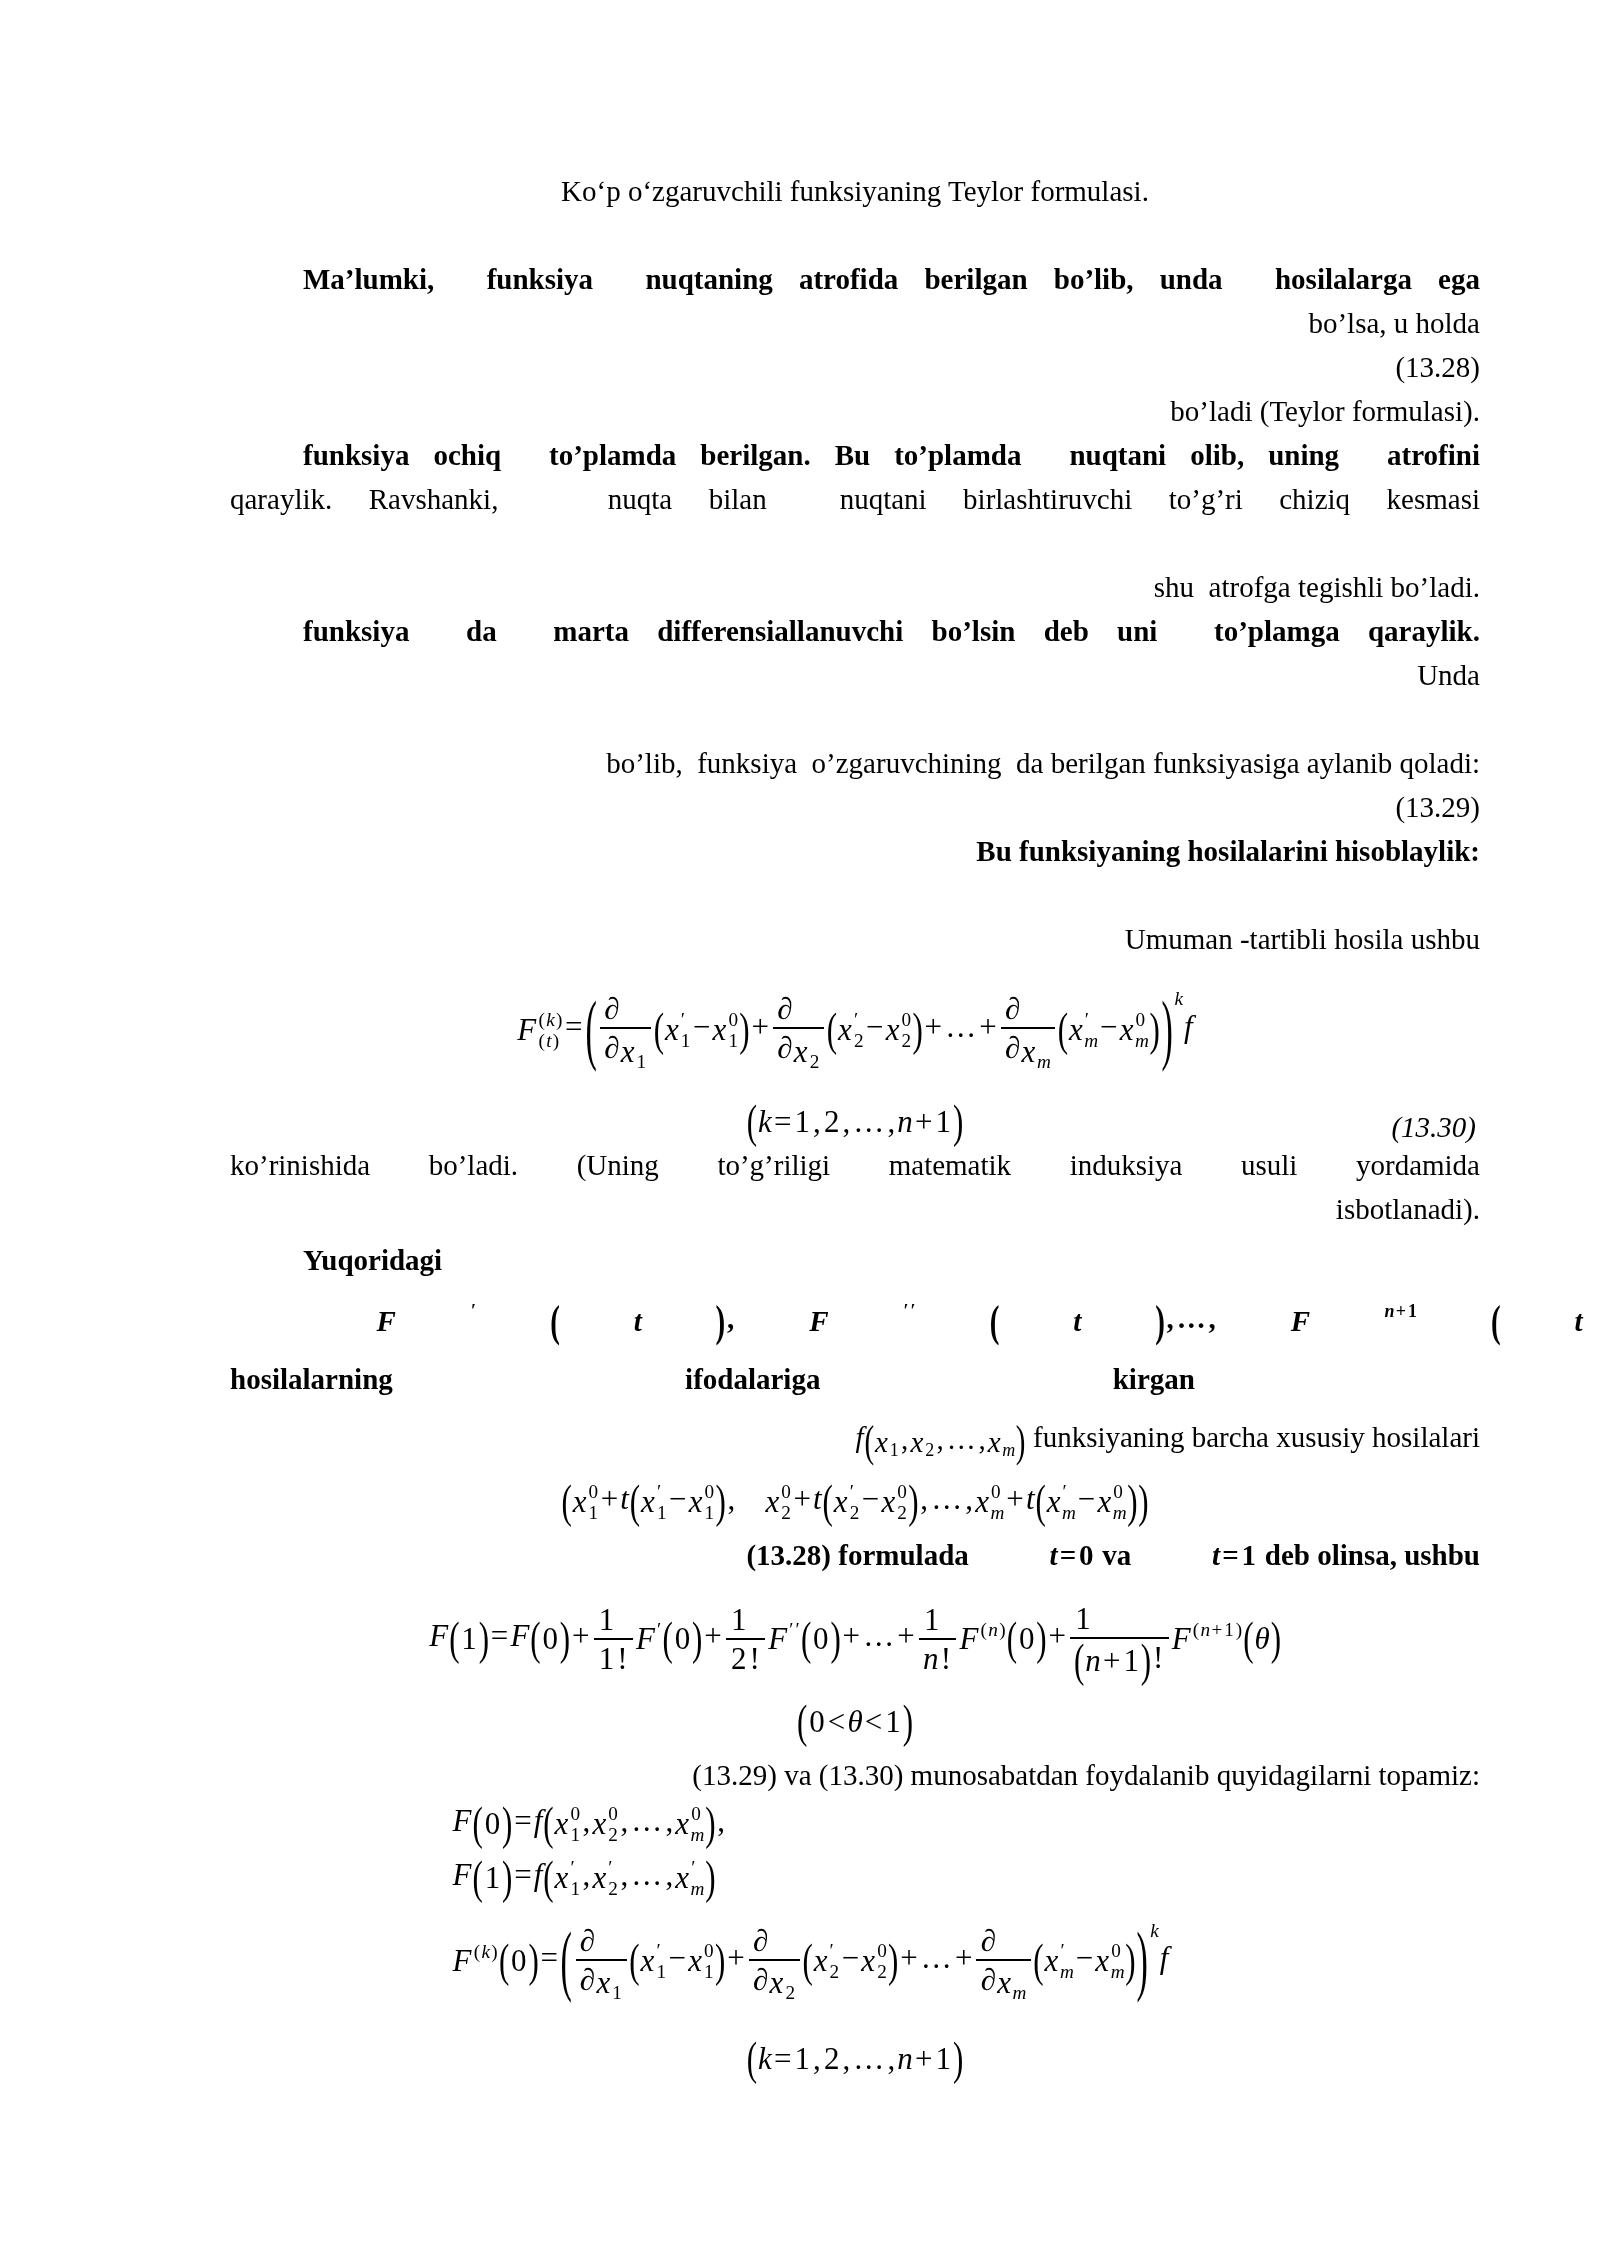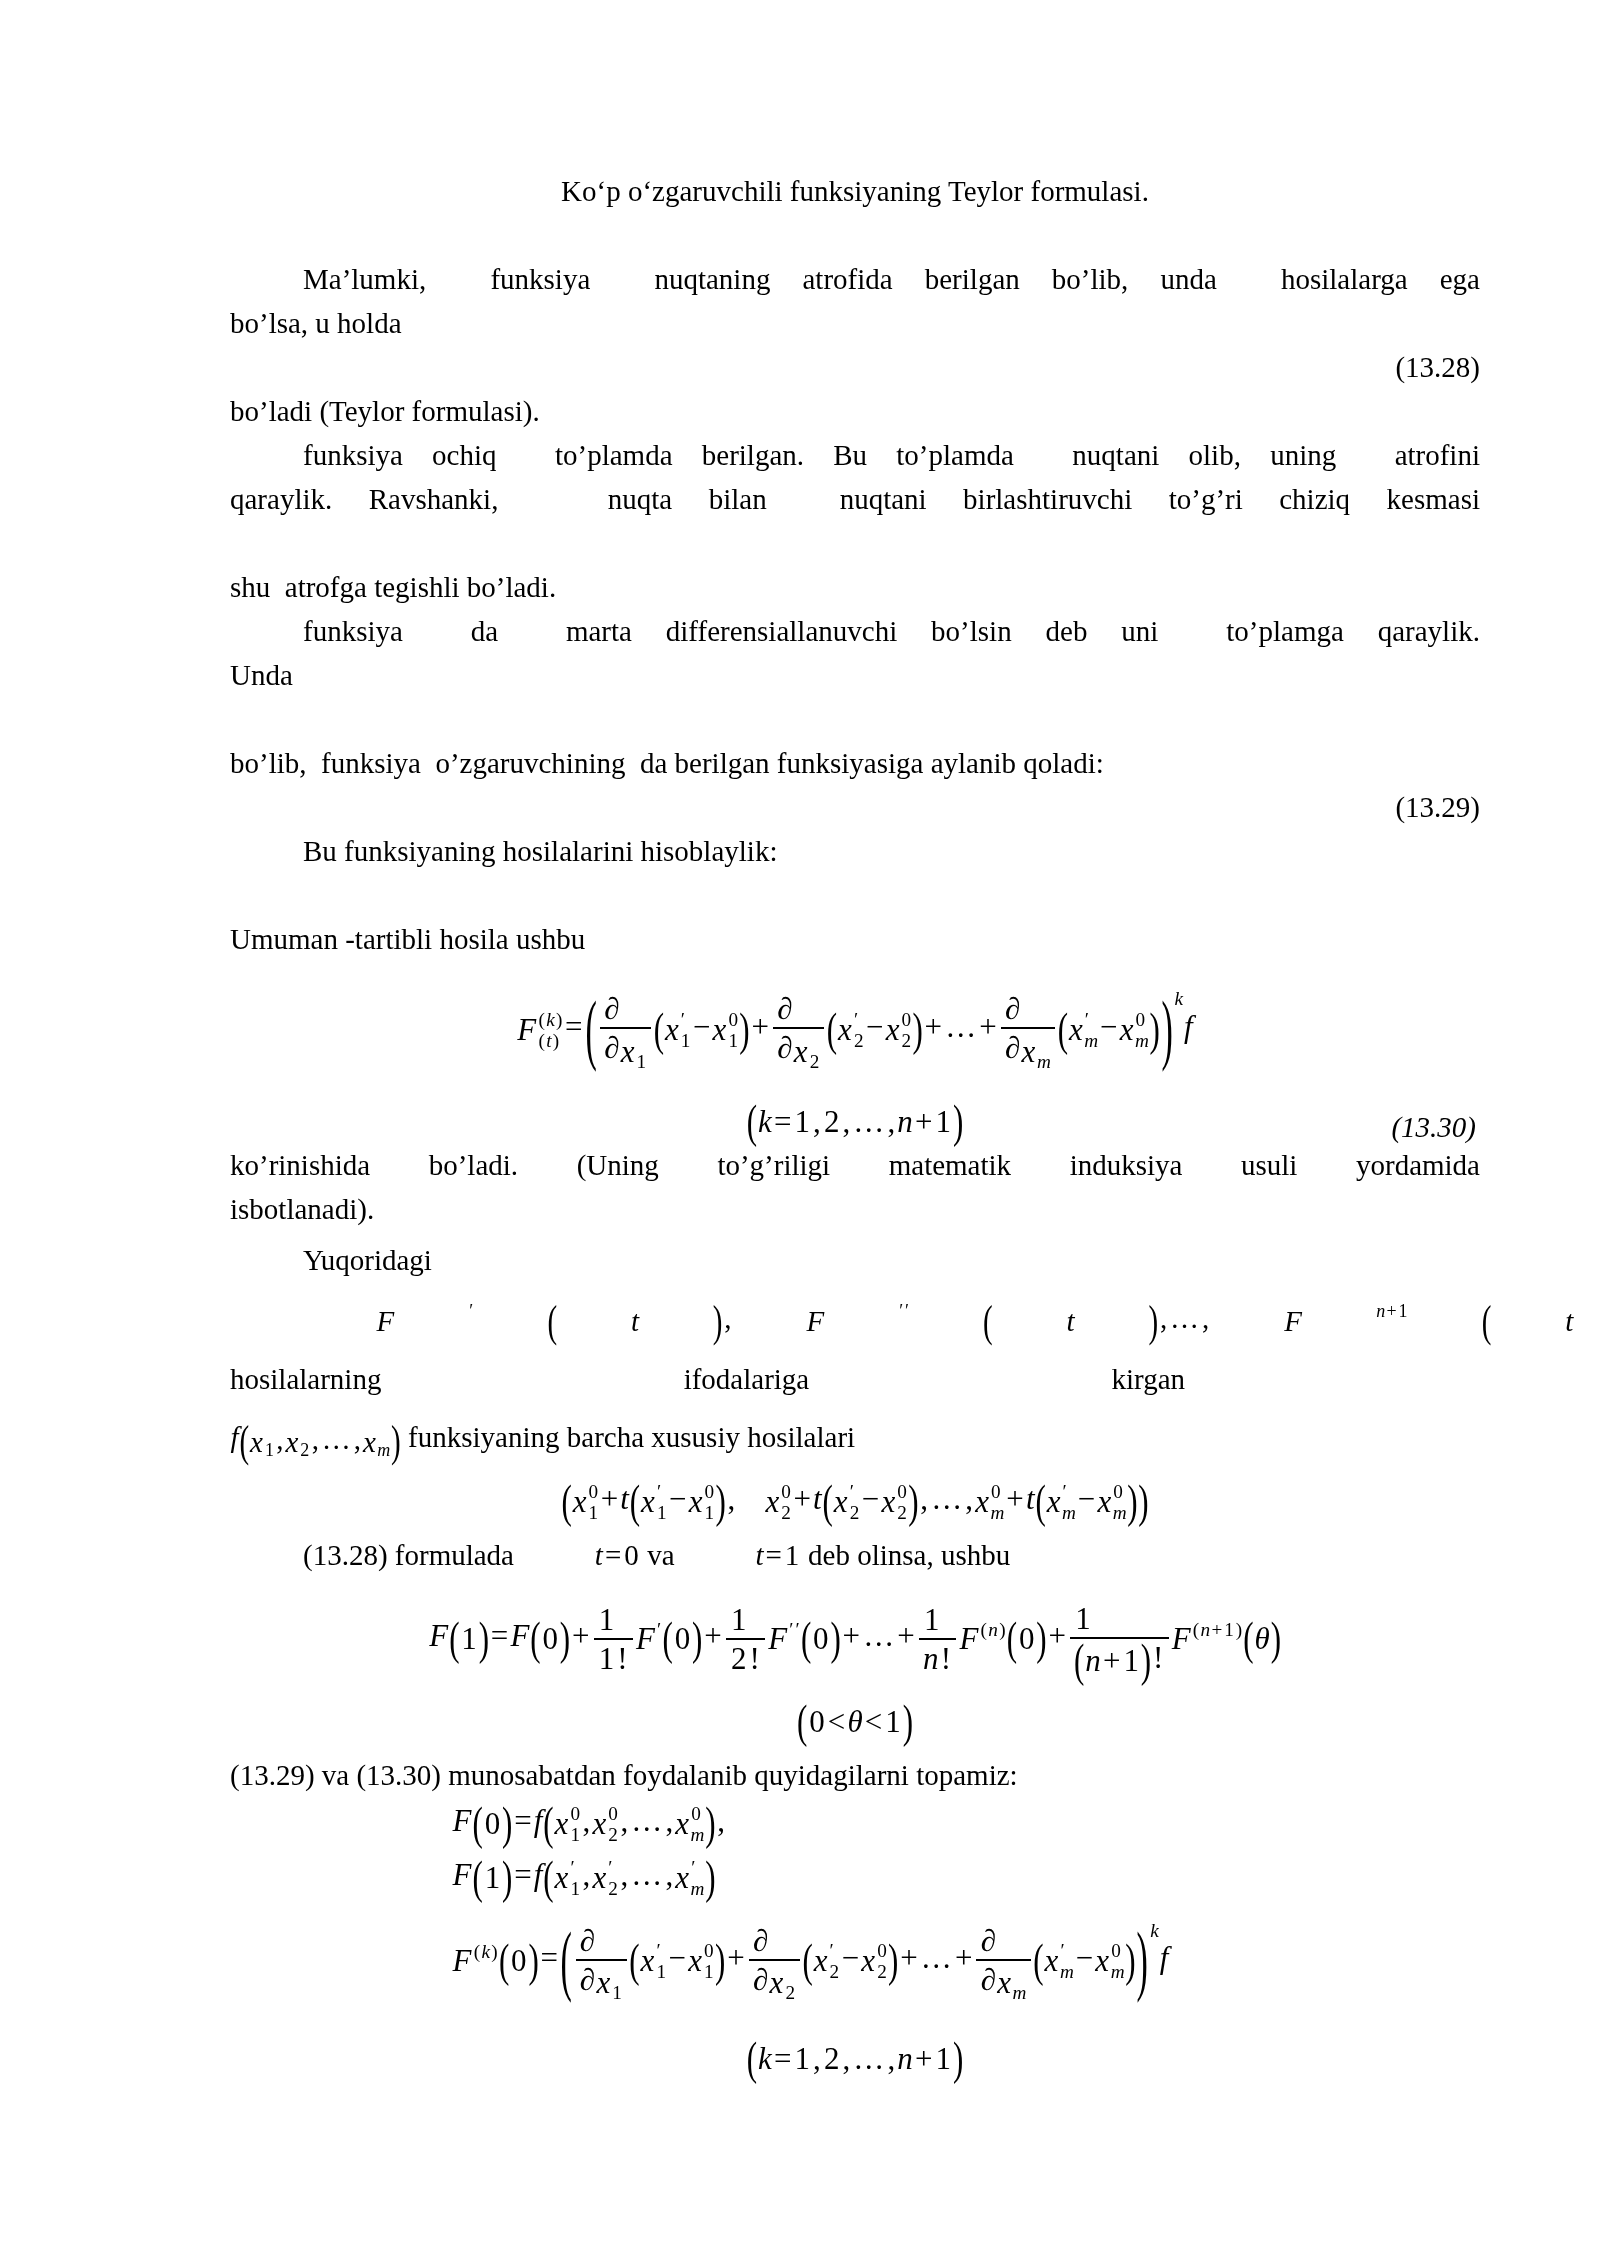--- a/index.html
+++ b/index.html
@@ -8,24 +8,24 @@
     font-family: "Liberation Serif", "DejaVu Serif", serif;
     font-size: 29px; color: #000000;
   }
   .page {
     box-sizing: border-box;
     width: 1600px; height: 2262px;
     padding: 138px 120px 0 230px;
     background: #ffffff;
     margin-top: 31px;
   }
-  .line { line-height: 44px; min-height: 44px; text-align: left; }
+  .line { line-height: 44px; min-height: 44px; text-align: right; }
   .line.j { text-align: justify; text-align-last: justify; }
   .line.right { text-align: right; }
-  .line.ind { text-indent: 73px; }
+  .line.ind { text-indent: 73px; font-weight: bold; }
   .line.tall { line-height: 58px; min-height: 58px; }
   .title { text-align: center; line-height: 44px; min-height: 44px; }
   .blank { height: 44px; }
 
   .fblock { position: relative; display: flex; align-items: center; justify-content: center; }
   .fblock.left { justify-content: flex-start; padding-left: 222px; }
   .fblock .math { font-size: 31px; }
   .flabel { position: absolute; right: 4px; bottom: -6px; font-style: italic; line-height: 44px; }
 
   

